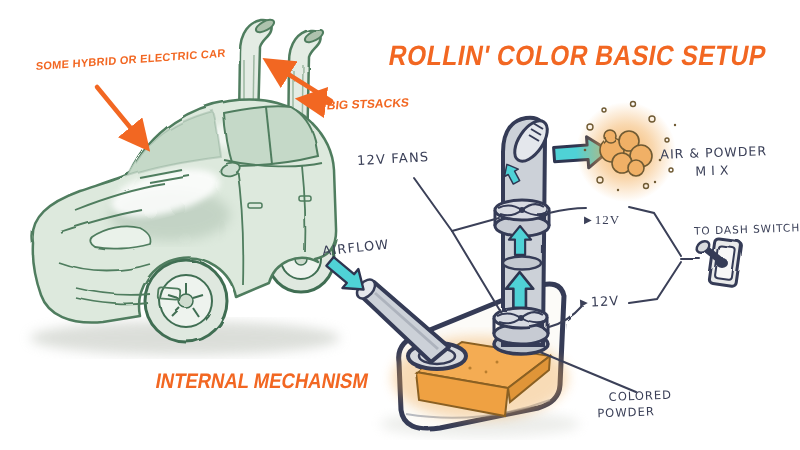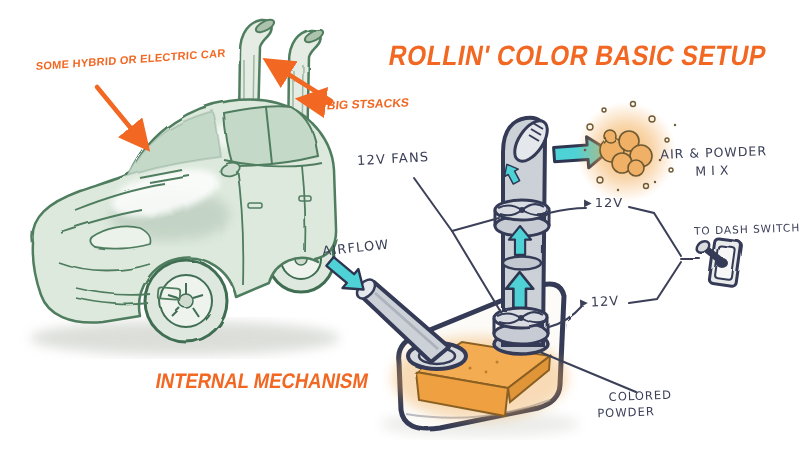--- a/index.html
+++ b/index.html
@@ -11,21 +11,21 @@
   .hand{letter-spacing:1.2px;font-size:13px;}
   .orange{color:#F26722;font-weight:bold;font-family:"Liberation Sans",sans-serif;}
   .cond{transform:skewX(-10deg) scaleX(.88);transform-origin:left top;}
   #title{left:392px;top:40px;font-size:28px;letter-spacing:.5px;}
   #lbl-car{left:36px;top:60px;font-size:11px;transform:rotate(-4deg) skewX(-6deg);transform-origin:left top;letter-spacing:.3px;}
   #lbl-stacks{left:327px;top:97px;font-size:12px;transform:rotate(-2deg) skewX(-8deg);}
   #lbl-internal{left:158px;top:369px;font-size:21px;}
   #lbl-fans{left:357px;top:151px;transform:rotate(-3deg);}
   #lbl-airpowder{left:655px;top:144px;width:118px;text-align:center;font-size:12.5px;line-height:1.4;letter-spacing:1px;transform:rotate(-2deg);}
   #lbl-airpowder .l2{letter-spacing:5px;}
-  #lbl-v12-top{left:584px;top:195px;}
+  #lbl-v12-top{left:584px;top:212px;font-family:Liberation Serif, serif;}
   #lbl-v12-bottom{left:580px;top:294px;transform:rotate(-3deg);}
   .v12{font-size:13px;letter-spacing:1px;}
   .v12 .tri{font-size:10px;vertical-align:1px;margin-right:2px;}
   #lbl-dash{left:694px;top:223px;font-size:10.5px;letter-spacing:1px;transform:rotate(-2deg);}
   #lbl-airflow{left:322px;top:240px;transform:rotate(-6deg);}
   #lbl-powder{left:597px;top:388px;font-size:11.5px;letter-spacing:1px;line-height:1.4;transform:rotate(-2deg);}
   #lbl-powder .l1{margin-left:12px;}
 </style>
 </head>
 <body>

